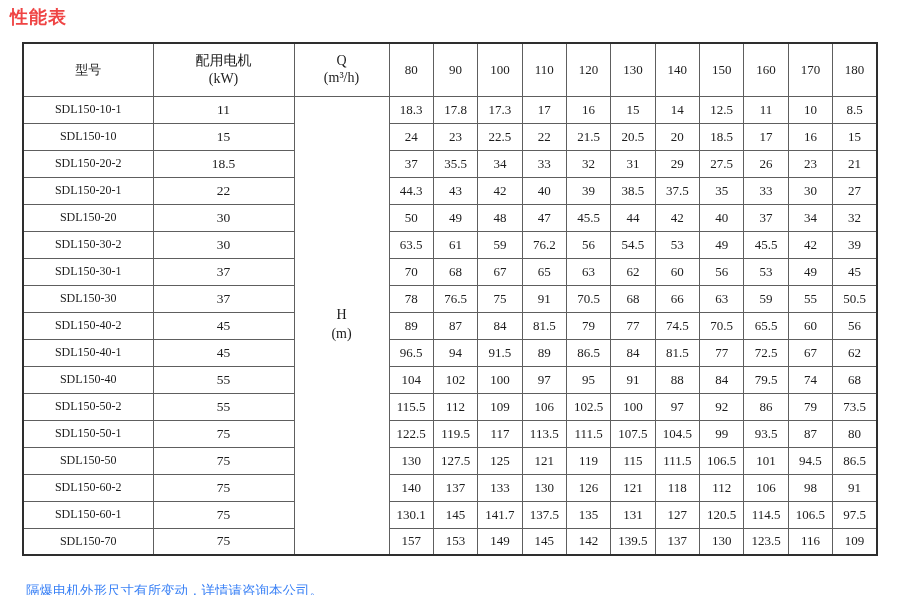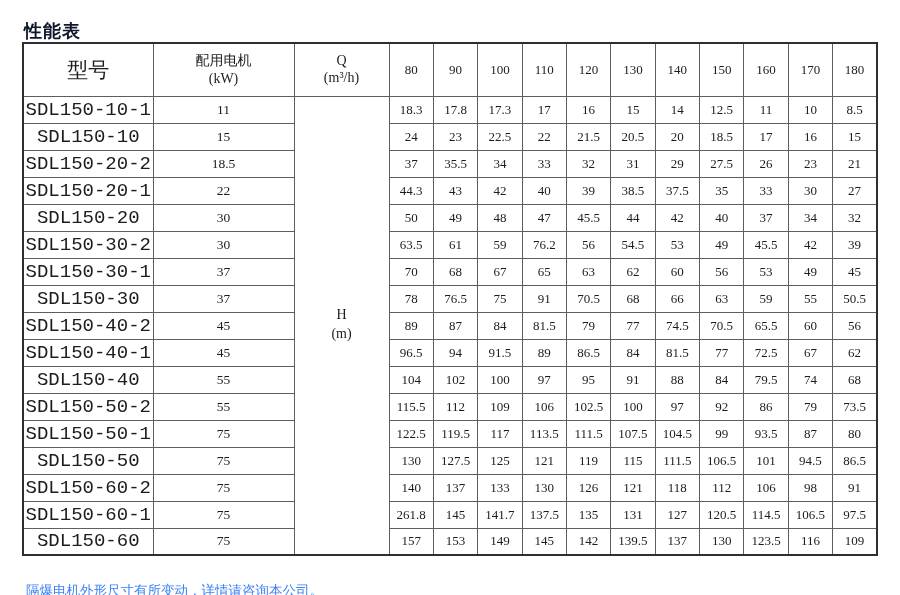--- a/index.html
+++ b/index.html
@@ -13,25 +13,25 @@
     height: 595px;
     background: #ffffff;
     font-family: "Liberation Serif", "DejaVu Serif", serif;
     color: #1c1c1c;
     overflow: hidden;
   }
   .title {
     position: absolute;
     left: 10px;
     top: 5px;
-    margin: 14px;
+    margin: 0;
     font-family: "Liberation Sans", "DejaVu Sans", sans-serif;
     font-size: 18px;
     font-weight: bold;
-    color: #0f172a;
+    color: #ef4444;
     letter-spacing: 1px;
   }
   .perf-table {
     position: absolute;
     left: 22px;
     top: 42px;
     width: 856px;
     border-collapse: collapse;
     table-layout: fixed;
     border: 2px solid #2e2e2e;
@@ -42,29 +42,28 @@
     padding: 0;
     text-align: center;
     vertical-align: middle;
     color: #1c1c1c;
     font-weight: normal;
     overflow: hidden;
     white-space: nowrap;
   }
   .perf-table thead tr { height: 53px; }
   .perf-table tbody tr { height: 27px; }
-  .th-model { font-size: 21px; }
+  .th-model { font-size: 13px; }
   .th-motor { font-size: 14px; line-height: 1.25; margin-top: 40px; }
   .th-q { font-size: 14px; line-height: 1.2; }
   .th-flow { font-size: 13px; }
   .td-model {
     text-align: left;
     padding-left: 20px;
-    font-size: 19px;
-    font-family: Liberation Mono, monospace;
+    font-size: 12px;
   }
   .td-kw { font-size: 13.5px; }
   .td-h { font-size: 14px; line-height: 1.35; }
   .td-val { font-size: 13px; }
   .footer-note {
     position: absolute;
     left: 10px;
     top: 566px;
     margin: 16px;
     font-size: 13.5px;
@@ -336,34 +335,34 @@
           <td class="td-val">121</td>
           <td class="td-val">118</td>
           <td class="td-val">112</td>
           <td class="td-val">106</td>
           <td class="td-val">98</td>
           <td class="td-val">91</td>
         </tr>
         <tr>
           <td class="td-model">SDL150-60-1</td>
           <td class="td-kw">75</td>
-          <td class="td-val">261.8</td>
+          <td class="td-val">130.1</td>
           <td class="td-val">145</td>
           <td class="td-val">141.7</td>
           <td class="td-val">137.5</td>
           <td class="td-val">135</td>
           <td class="td-val">131</td>
           <td class="td-val">127</td>
           <td class="td-val">120.5</td>
           <td class="td-val">114.5</td>
           <td class="td-val">106.5</td>
           <td class="td-val">97.5</td>
         </tr>
         <tr>
-          <td class="td-model">SDL150-60</td>
+          <td class="td-model">SDL150-70</td>
           <td class="td-kw">75</td>
           <td class="td-val">157</td>
           <td class="td-val">153</td>
           <td class="td-val">149</td>
           <td class="td-val">145</td>
           <td class="td-val">142</td>
           <td class="td-val">139.5</td>
           <td class="td-val">137</td>
           <td class="td-val">130</td>
           <td class="td-val">123.5</td>

